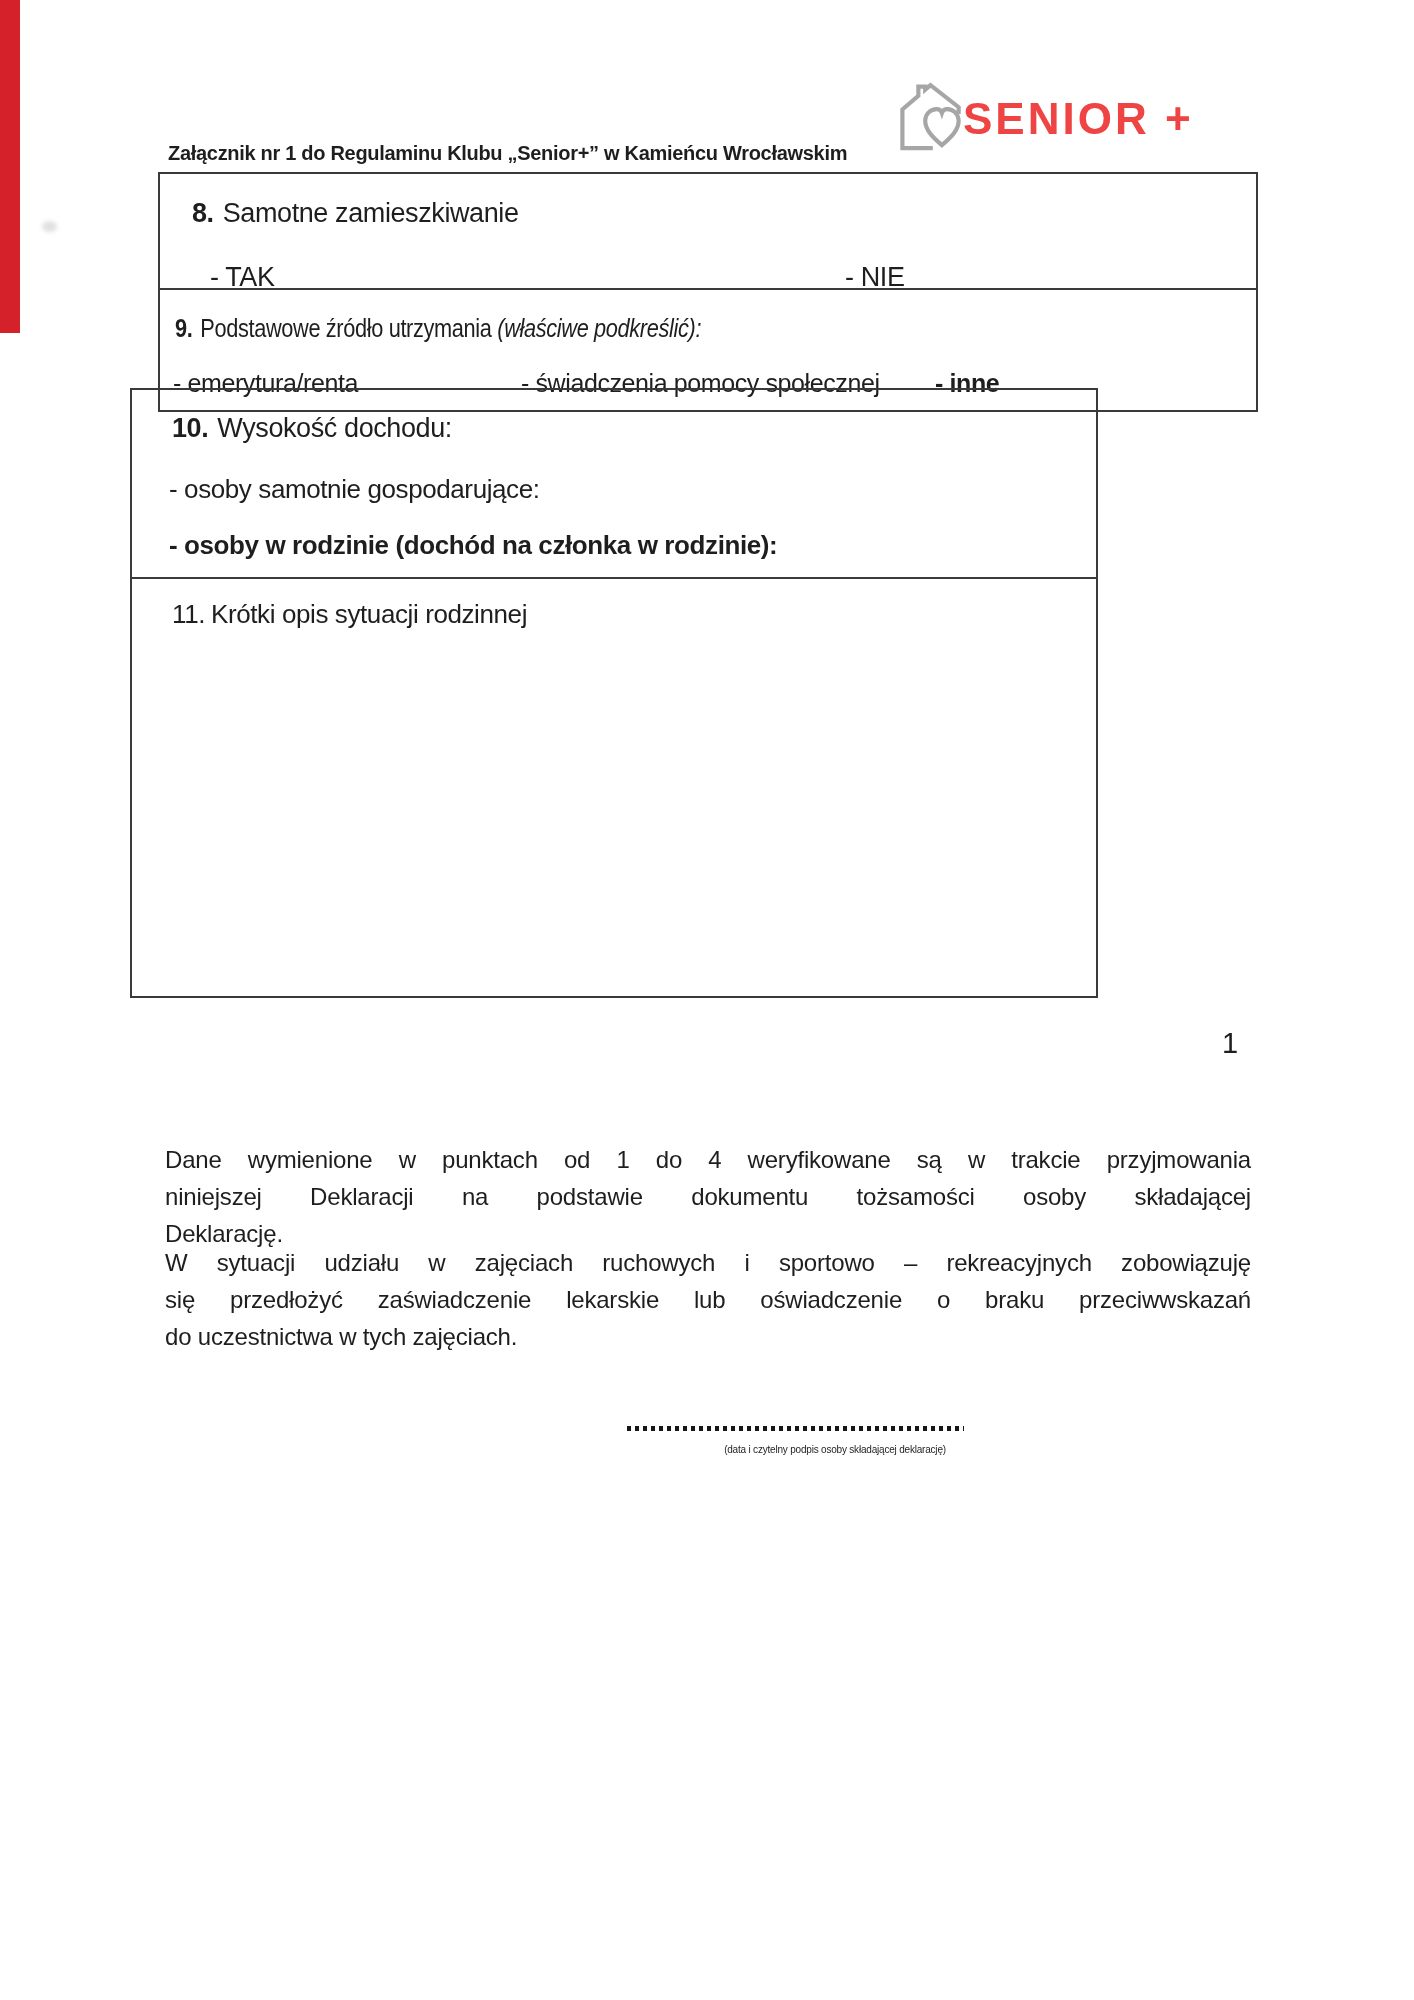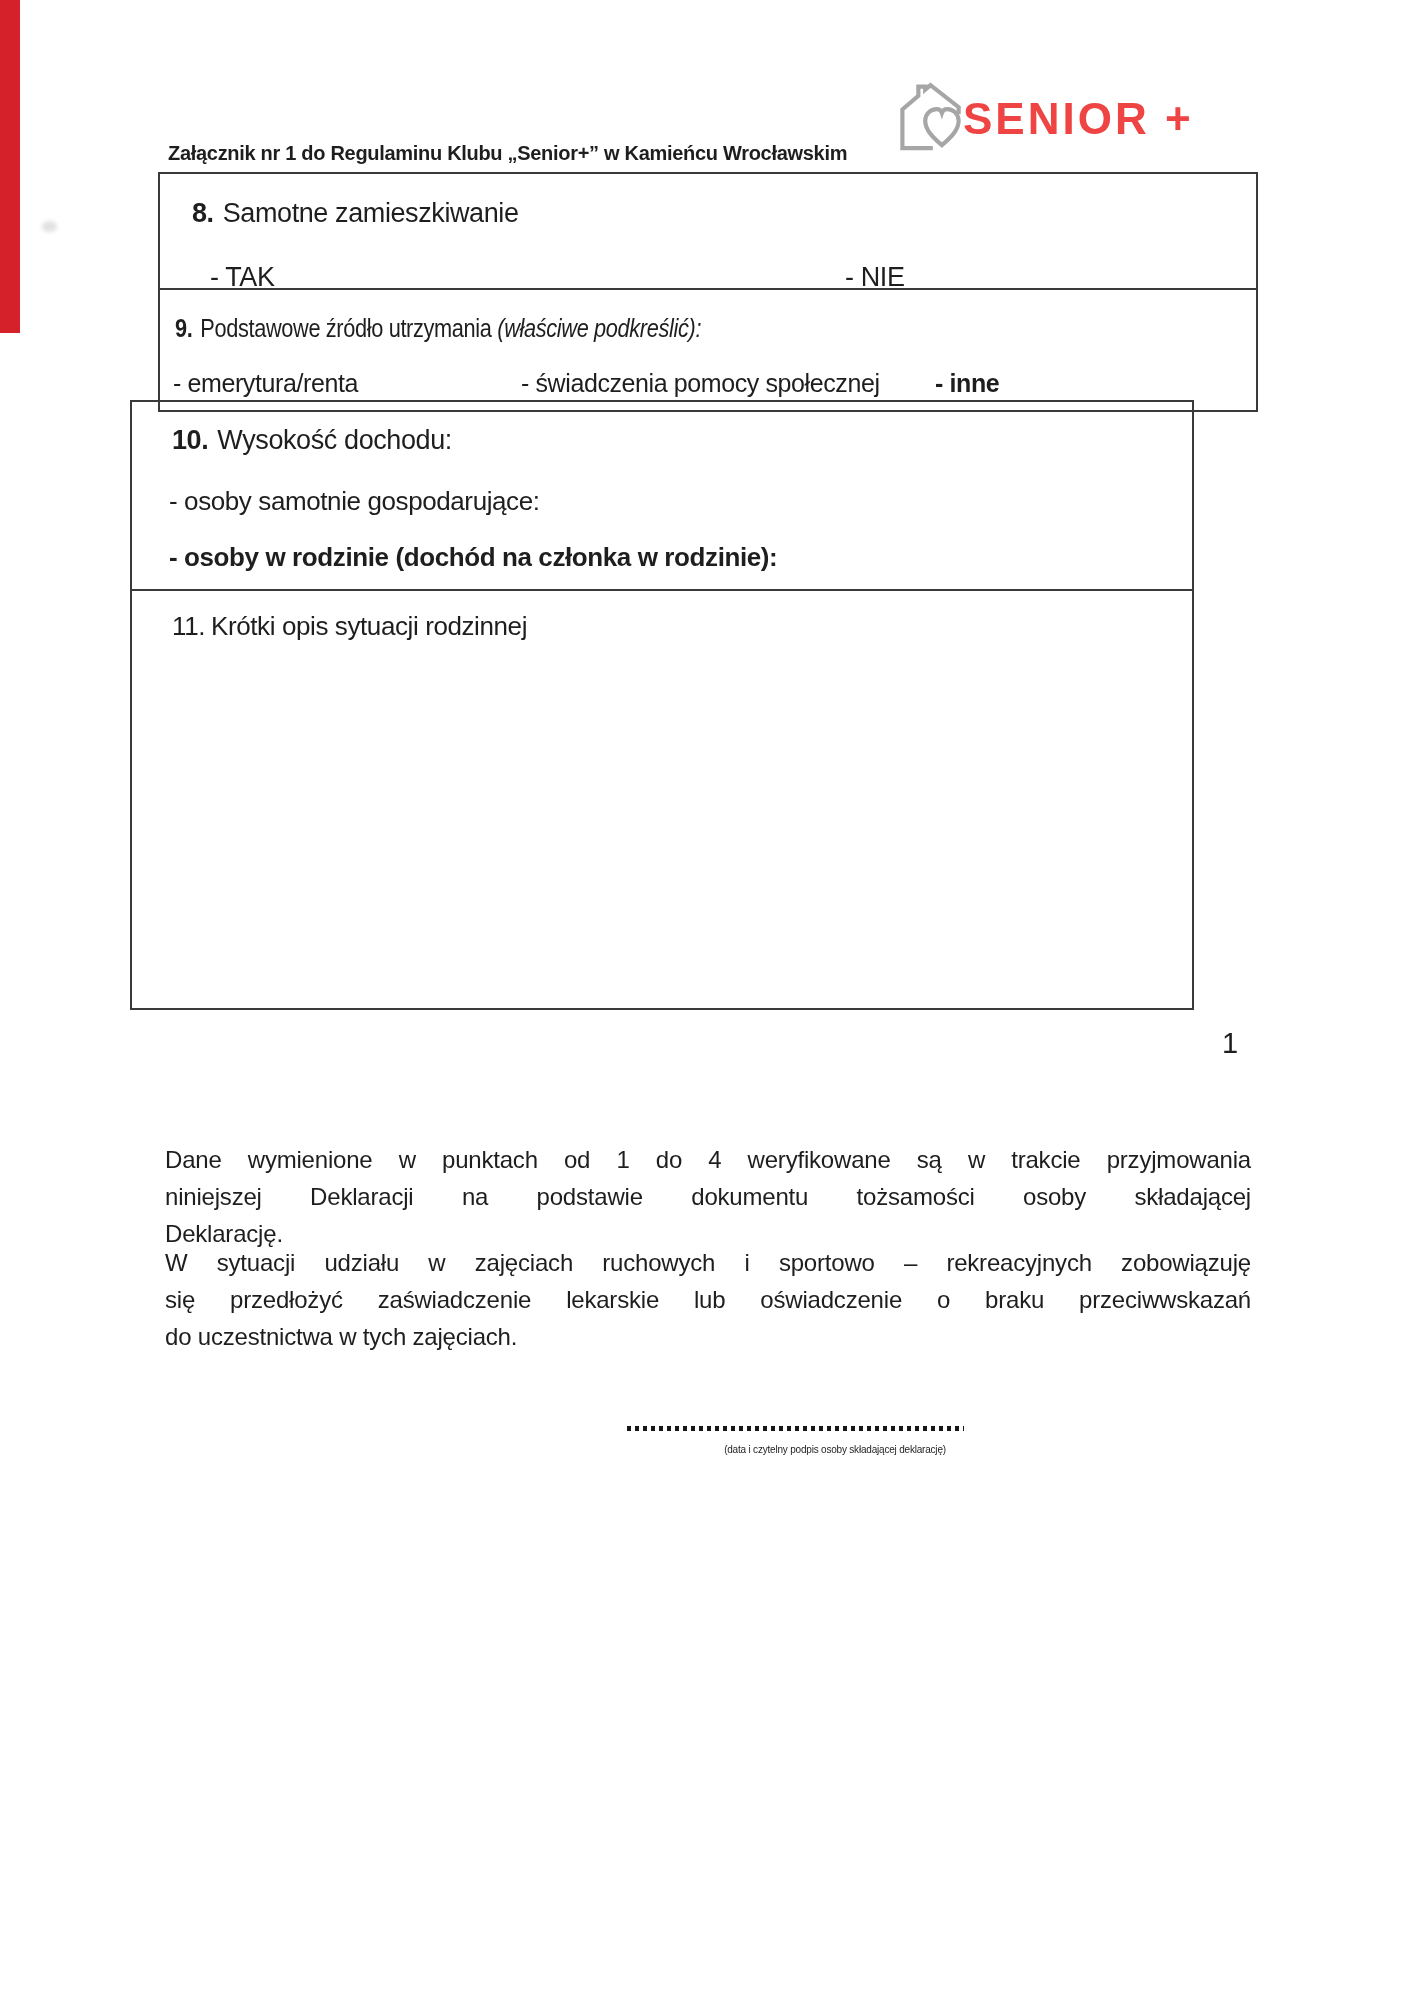--- a/index.html
+++ b/index.html
@@ -20,21 +20,21 @@
   .logo-text{left:963px; top:94px; font-size:44px; font-weight:bold;
              color:#ef4444; letter-spacing:3px; white-space:nowrap;}
 
   
   .header-title{left:168px; top:142px; font-size:20px; font-weight:700;
                 letter-spacing:-0.3px; white-space:nowrap;}
 
   
   .box-upper{left:158px; top:172px; width:1100px; height:240px;
              border:2px solid #3a3a3a; box-sizing:border-box;}
-  .box-lower{left:130px; top:400px; width:1064px; height:610px;
+  .box-lower{left:130px; top:388px; width:968px; height:610px;
              border:2px solid #3a3a3a; box-sizing:border-box;}
   .divider{left:0; width:100%; height:2px; background:#3a3a3a;}
   .div-8{top:114px;}
   .div-10{top:187px;}
 
   .cell-text{white-space:nowrap; letter-spacing:-0.4px;}
   .num{font-weight:bold; margin-right:9px;}
   .num-wide{font-weight:normal; margin-right:6px;}
   .it{font-style:italic;}
   .cond{transform:scaleX(0.87); transform-origin:0 50%;}

